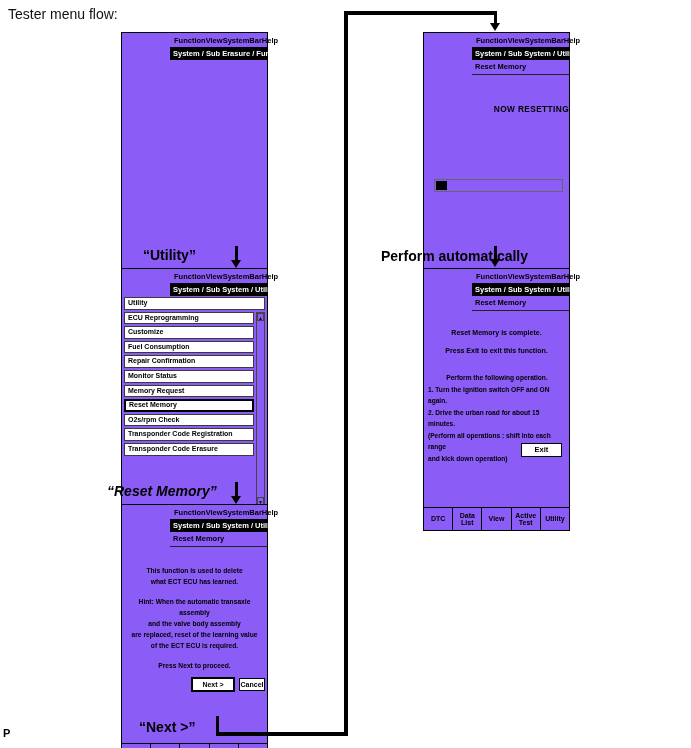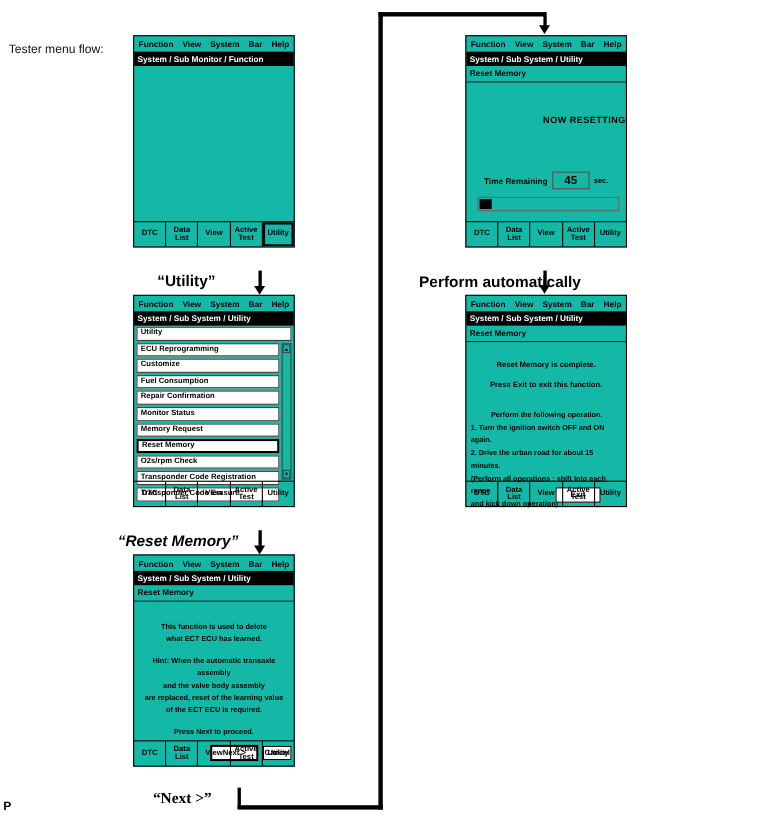--- a/index.html
+++ b/index.html
@@ -1,23 +1,23 @@
 <!DOCTYPE html>
 <html><head>
 <meta charset="utf-8">
 <style>
   html,body{margin:0;padding:0;background:#fff;}
   .canvas{position:relative;width:691px;height:748px;background:#fff;overflow:hidden;
           font-family:"Liberation Sans",sans-serif;color:#000;}
-  .page-title{position:absolute;left:8px;top:6px;font-size:11px;color:#111;margin-top:33px;}
+  .page-title{position:absolute;left:8px;top:6px;font-size:14px;color:#111;}
   .footer-mark{position:absolute;left:3px;top:727px;font-size:11px;font-weight:bold;}
 
   
-  .screen{position:absolute;width:147px;height:193px;border:1.5px solid #000;background:#14b8a6;
-          box-sizing:border-box;}
+  .screen{position:absolute;width:147px;height:263px;border:1.5px solid #000;background:#8b5cf6;
+          box-sizing:border-box;padding-left:48px;}
   .menubar{display:flex;justify-content:space-between;align-items:center;height:14px;
            padding:0 4px;font-size:7.5px;font-weight:bold;white-space:nowrap;}
   .titlebar{height:13px;background:#000;color:#fff;font-size:7.5px;font-weight:bold;
             line-height:13px;padding-left:3px;white-space:nowrap;}
   .subtitle{height:14px;line-height:13px;border-bottom:1px solid #222;font-size:7.5px;
             font-weight:bold;padding-left:3px;}
   .footerrow{position:absolute;left:0;right:0;bottom:0;height:22px;border-top:1px solid #000;
              display:flex;}
   .fcell{flex:1;border-right:1px solid #000;display:flex;align-items:center;justify-content:center;
          text-align:center;font-size:7px;font-weight:bold;line-height:7.5px;padding:1px;box-sizing:border-box;}
@@ -56,21 +56,21 @@
   .time-unit{font-size:6.8px;}
   .progressbar{position:absolute;top:146px;left:10px;width:129px;height:13px;border:1px solid #666;
                box-sizing:border-box;}
   .progressfill{position:absolute;left:1px;top:1px;width:11px;height:9px;background:#000;}
 
   
   .c-line{position:absolute;left:0;right:0;text-align:center;font-size:7px;font-weight:bold;}
   .ops{position:absolute;top:103px;left:4px;right:3px;font-size:6.6px;font-weight:bold;
        line-height:11.5px;text-align:left;}
   .ops .centered{text-align:center;}
-  .btn-exit{right:23px;top:174px;width:41px;height:14px;line-height:12px;font-size:7.5px;}
+  .btn-exit{right:7px;top:174px;width:41px;height:14px;line-height:12px;font-size:7.5px;}
 
   
   .flow-line{position:absolute;background:#000;}
   .arrowhead{position:absolute;width:0;height:0;border-left:5.5px solid transparent;
              border-right:5.5px solid transparent;border-top:8px solid #000;}
   .flow-label{position:absolute;font-size:14px;font-weight:bold;white-space:nowrap;}
 </style>
 </head>
 <body>
 
@@ -79,21 +79,21 @@
   <div class="page-title">Tester menu flow:</div>
 
   <div class="screen" style="left:121px;top:32px;">
     <div class="menubar">
       <span>Function</span>
       <span>View</span>
       <span>System</span>
       <span>Bar</span>
       <span>Help</span>
     </div>
-    <div class="titlebar">System / Sub Monitor / Function</div>
+    <div class="titlebar">System / Sub Erasure / Function</div>
     <div class="footerrow">
       <div class="fcell">
           <span>DTC</span>
         </div>
       <div class="fcell">
           <span>Data List</span>
         </div>
       <div class="fcell">
           <span>View</span>
         </div>
@@ -194,44 +194,39 @@
         </div>
       <div class="fcell">
           <span>Active Test</span>
         </div>
       <div class="fcell">
           <span>Utility</span>
         </div>
     </div>
   </div>
 
-  <div class="flow-label" style="left:139px;top:719px;font-family:Liberation Serif, serif;">“Next &gt;”</div>
+  <div class="flow-label" style="left:139px;top:719px;">“Next &gt;”</div>
   <div class="flow-line" style="left:216px;top:716px;width:3px;height:19px;"></div>
   <div class="flow-line" style="left:216px;top:732px;width:132px;height:4px;"></div>
   <div class="flow-line" style="left:344px;top:11px;width:4px;height:725px;"></div>
   <div class="flow-line" style="left:344px;top:11px;width:152px;height:4px;"></div>
   <div class="flow-line" style="left:494px;top:11px;width:3px;height:13px;"></div>
   <div class="arrowhead" style="left:490px;top:23px;"></div>
 
   <div class="screen" style="left:423px;top:32px;">
     <div class="menubar">
       <span>Function</span>
       <span>View</span>
       <span>System</span>
       <span>Bar</span>
       <span>Help</span>
     </div>
     <div class="titlebar">System / Sub System / Utility</div>
     <div class="subtitle">Reset Memory</div>
     <div class="status-line">NOW RESETTING</div>
-    <div class="time-row">
-      <span>Time Remaining</span>
-      <span class="time-box">45</span>
-      <span class="time-unit">sec.</span>
-    </div>
     <div class="progressbar">
       <div class="progressfill"></div>
     </div>
     <div class="footerrow">
       <div class="fcell">
           <span>DTC</span>
         </div>
       <div class="fcell">
           <span>Data List</span>
         </div>

